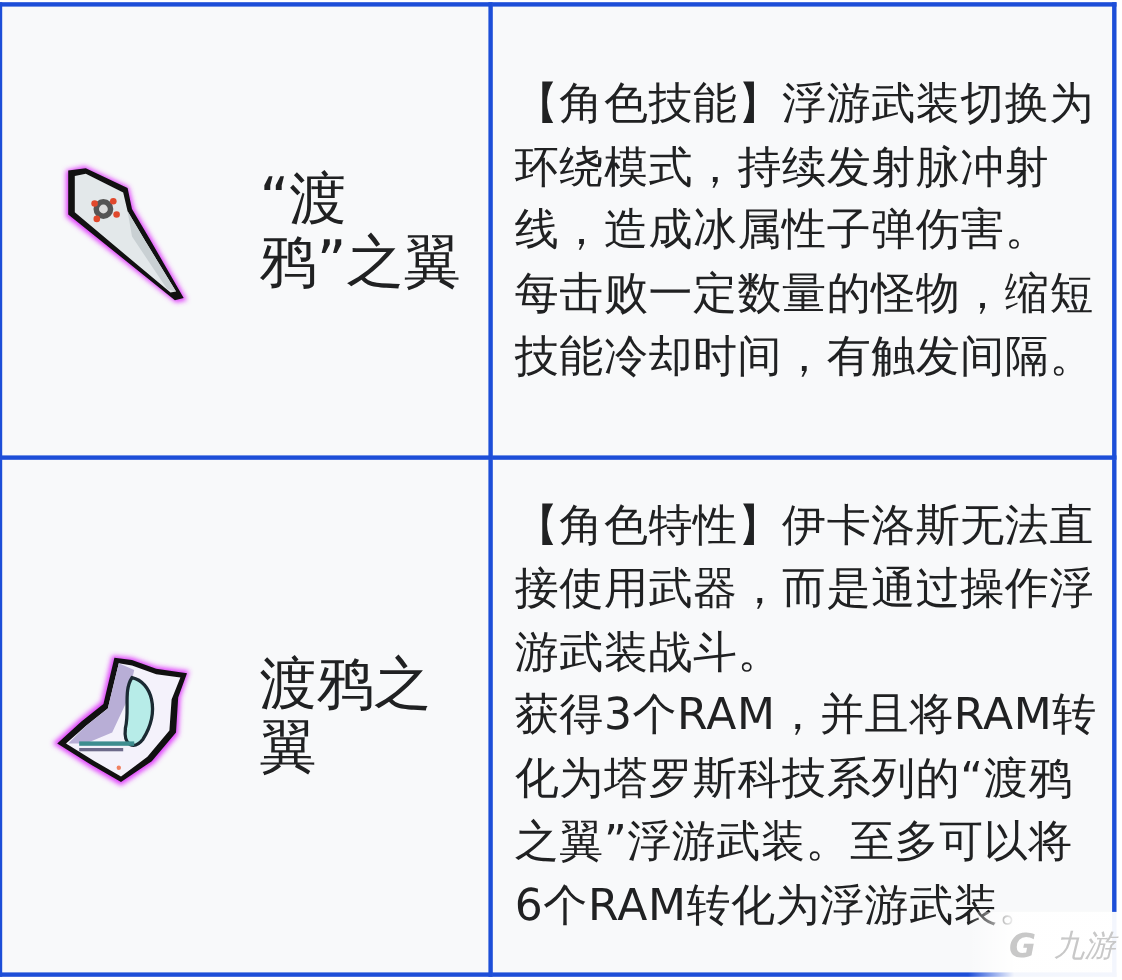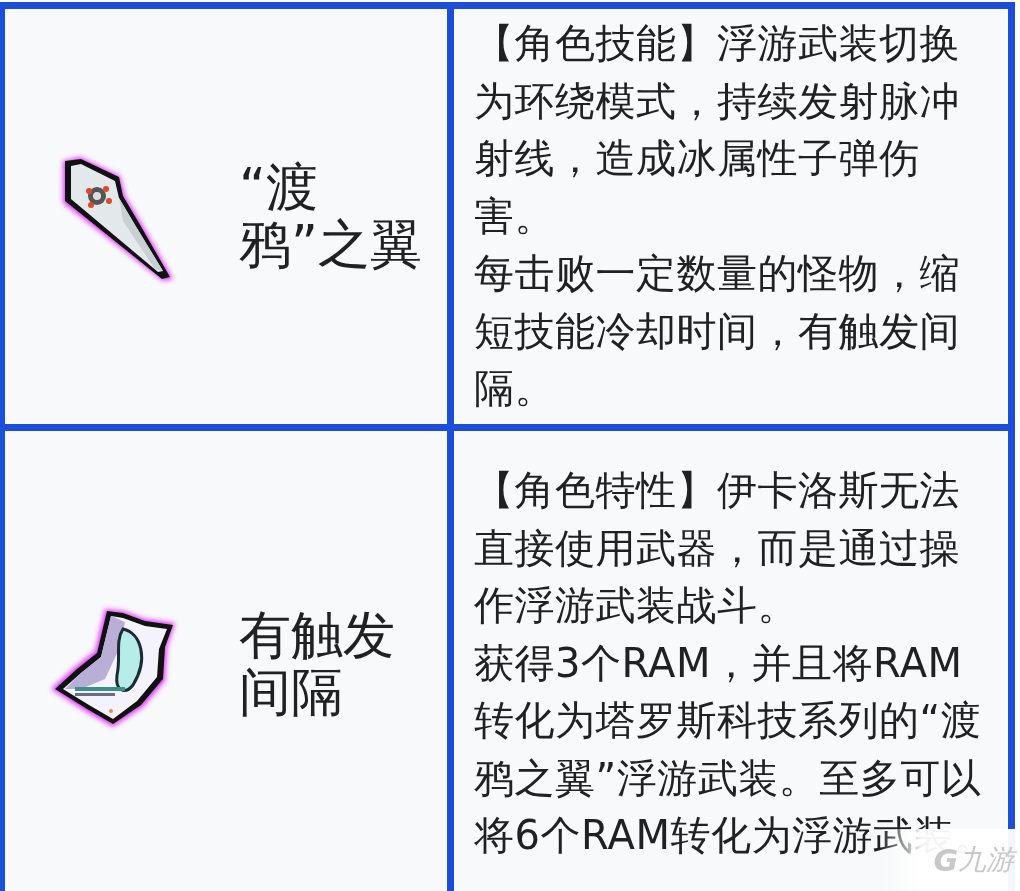--- a/index.html
+++ b/index.html
@@ -10,21 +10,21 @@
     color: #202122;
     position: relative;
   }
   .table {
     position: absolute; left: -2px; top: 2px;
     width: 1017px;
     border-collapse: collapse;
     background: #f8f9fa;
   }
   .table td {
-    border: 7px solid #1d4ed8;
+    border: 4px solid #1d4ed8;
     vertical-align: middle;
     padding: 0;
   }
   .row1 td { height: 408px; }
   .row2 td { height: 466px; border-radius: 20px; }
   .icon-cell { width: 442px; position: relative; }
   .icon-wrap { position: absolute; left: 40px; top: 50%; transform: translateY(-50%); width: 140px; height: 150px; }
   .name {
     position: absolute; left: 234px; top: 50%; transform: translateY(-50%);
     font-size: 52px; line-height: 57px; width: 200px;
@@ -34,21 +34,21 @@
     padding: 6px 10px 6px 20px;
     white-space: pre-line;
     letter-spacing: 0.5px;
   }
   .watermark {
     position: absolute; right: 0; bottom: 0; width: 140px; height: 62px;
     background: linear-gradient(90deg, rgba(255,255,255,0) 0%, rgba(255,255,255,0.95) 30%);
     display: flex; align-items: center; justify-content: flex-end; padding-right: 6px; box-sizing: border-box;
   }
   .wm-logo { font-size: 30px; font-style: italic; color: #c8c8c8; font-weight: bold; }
-  .wm-text { font-size: 28px; font-style: italic; color: #c8c8c8; margin-left: 0; }
+  .wm-text { font-size: 28px; font-style: italic; color: #c8c8c8; margin-left: 16px; }
 </style>
 </head>
 <body>
 
 <table class="table">
   <tbody>
       <tr class="row1">
     <td class="icon-cell">
       <div class="icon-wrap">
         <svg width="140" height="150" viewBox="0 0 140 150">
@@ -88,21 +88,21 @@
           <polygon points="60,20 78,22 100,30 130,34 122,58 120,92 98,118 68,138 40,122 6,100 30,78 50,62" fill="#e040fb" filter="url(#g2)"></polygon>
           <polygon points="62,22 78,24 100,32 128,36 120,58 118,90 96,116 68,135 42,120 10,100 32,80 52,64" fill="#111"></polygon>
           <polygon points="66,27 78,29 100,37 122,40 114,60 112,88 92,112 68,130 44,116 18,100 36,84 56,68" fill="#f4f2fb"></polygon>
           <polygon points="66,27 80,33 74,60 60,90 36,100 20,100 36,84 56,68" fill="#b8aed6"></polygon>
           <path d="M78,40 C96,44 104,70 88,96 C80,106 70,102 72,86 C76,70 70,52 78,40 Z" fill="#b7ece8" stroke="#1b2a33" stroke-width="3"></path>
           <rect x="30" y="98" width="50" height="4" fill="#3e8d8f"></rect>
           <rect x="30" y="104" width="40" height="3" fill="#6d6a8a"></rect>
           <circle cx="66" cy="122" r="2" fill="#f08060"></circle>
         </svg>
       </div>
-      <div class="name">有触发间隔</div>
+      <div class="name">渡鸦之翼</div>
     </td>
     <td>
       <div class="desc">【角色特性】伊卡洛斯无法直接使用武器，而是通过操作浮游武装战斗。
 获得3个RAM，并且将RAM转化为塔罗斯科技系列的“渡鸦之翼”浮游武装。至多可以将6个RAM转化为浮游武装。</div>
     </td>
   </tr>
 </tbody>
   </table>
 
 <div class="watermark">

